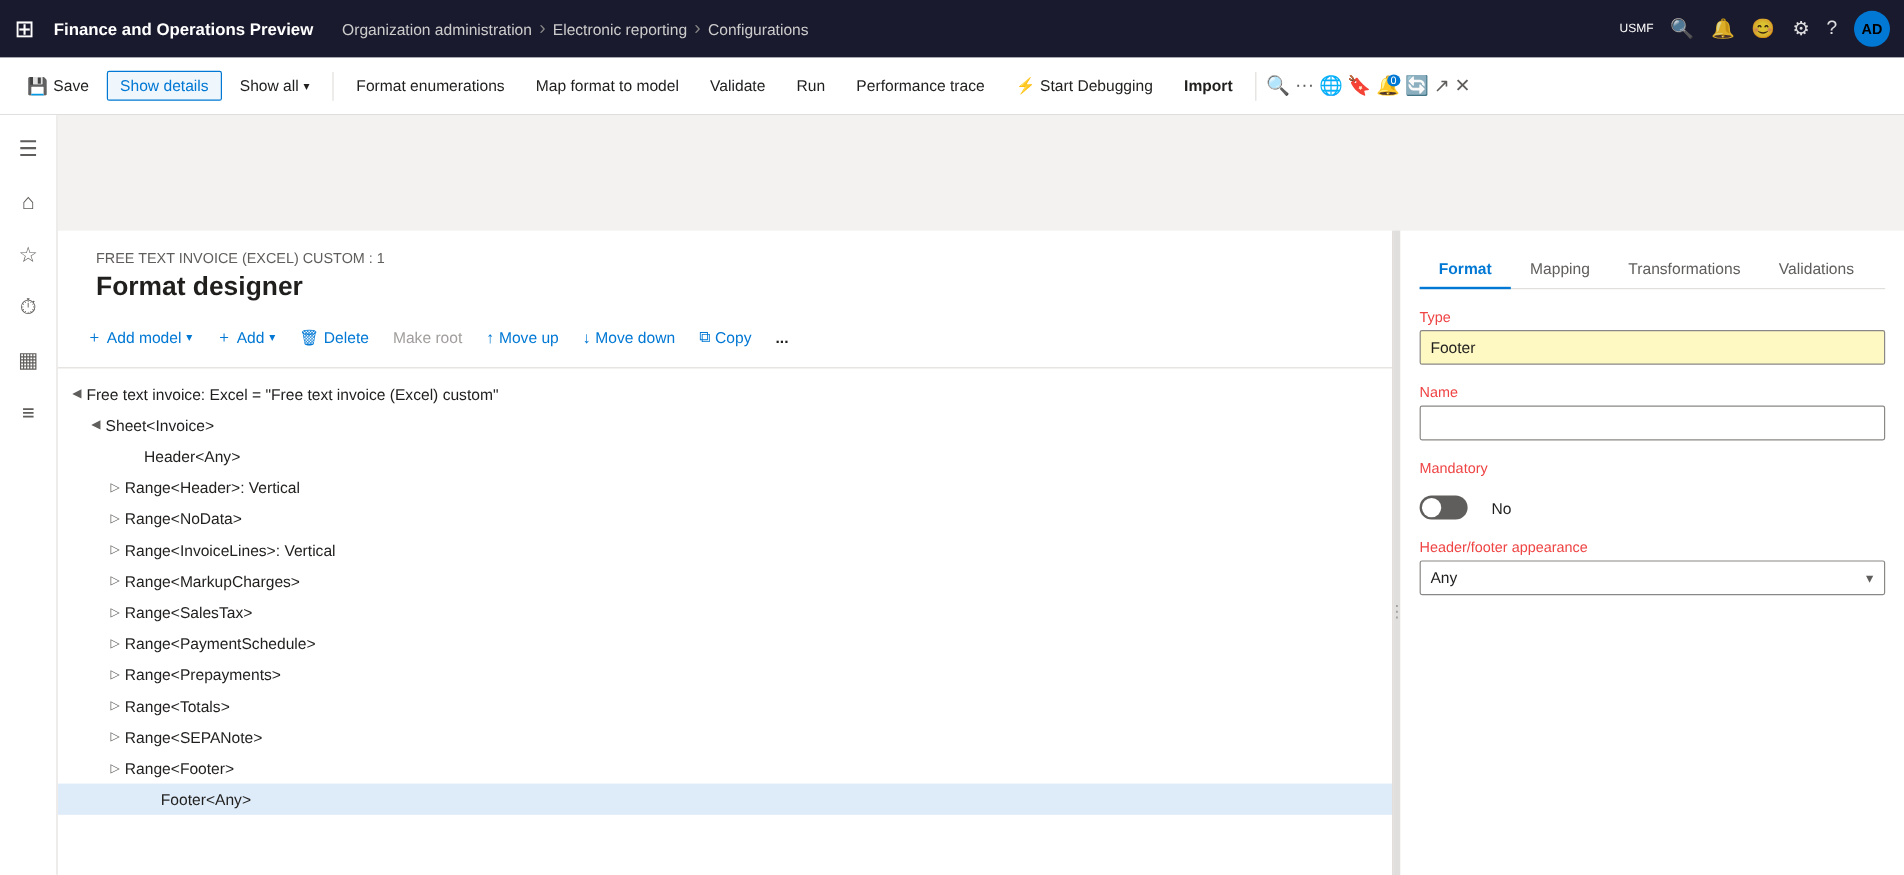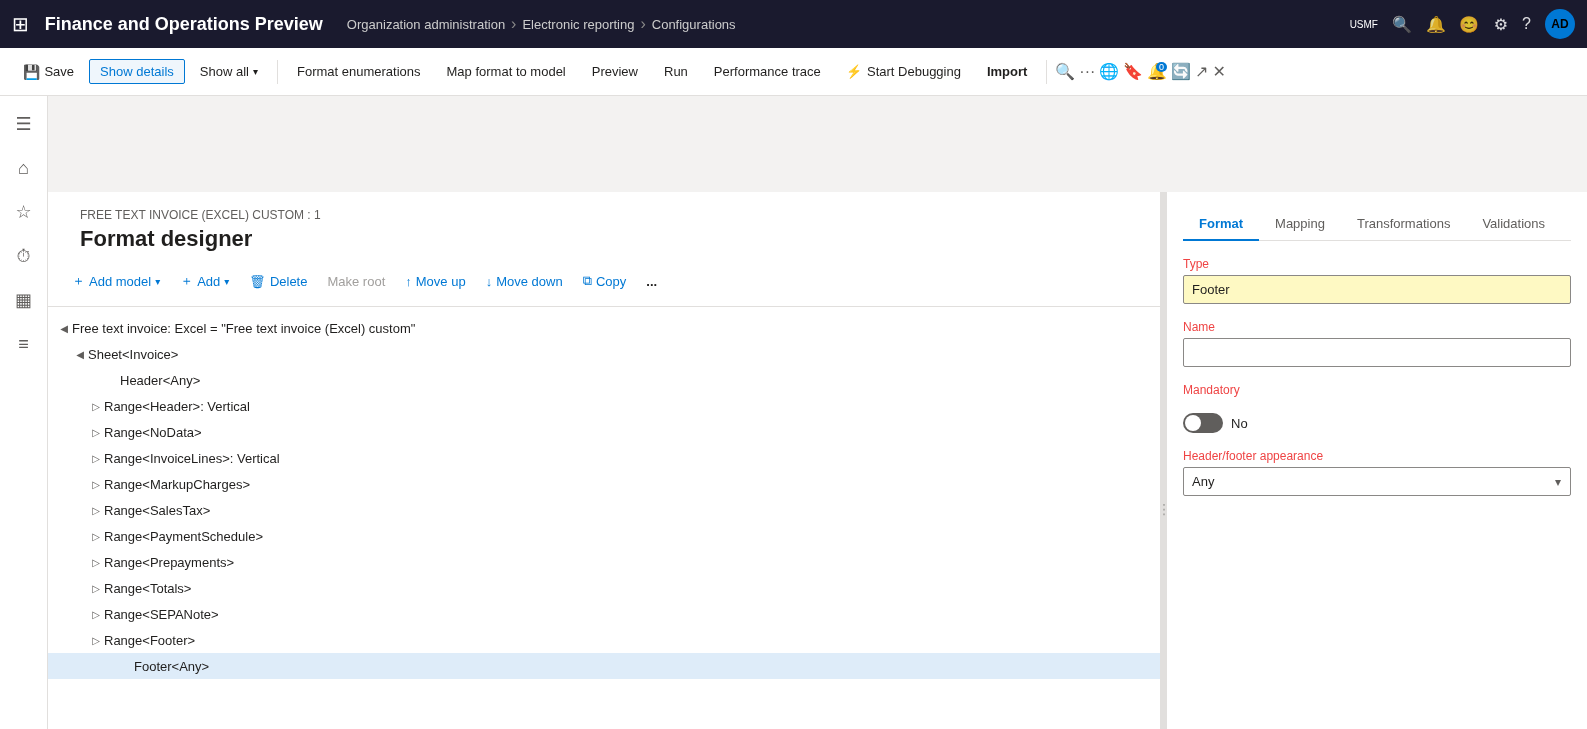--- a/index.html
+++ b/index.html
@@ -5,21 +5,21 @@
     * { box-sizing: border-box; margin: 0; padding: 0; }
     body { font-family: 'Segoe UI', sans-serif; font-size: 13px; background: #f3f2f1; color: #201f1e; overflow: hidden; }
 
     
     .top-bar {
       display: flex; align-items: center;
       background: #1a1a2e; color: #fff;
       height: 48px; padding: 0 12px; gap: 8px;
     }
     .top-bar .app-grid { font-size: 20px; margin-right: 8px; cursor: pointer; }
-    .top-bar .app-title { font-size: 18px; font-weight: 600; margin-right: 16px; white-space: nowrap; }
+    .top-bar .app-title { font-size: 14px; font-weight: 600; margin-right: 16px; white-space: nowrap; }
     .breadcrumb { display: flex; align-items: center; gap: 6px; font-size: 13px; color: #ccc; }
     .breadcrumb .sep { font-size: 16px; color: #888; }
     .top-bar-right { margin-left: auto; display: flex; align-items: center; gap: 14px; color: #fff; }
     .top-bar-right .org { font-size: 10px; }
     .top-bar-right .icon-btn { font-size: 16px; cursor: pointer; opacity: 0.85; }
     .avatar { background: #0078d4; color: #000000; border-radius: 50%; width: 30px; height: 30px; display: flex; align-items: center; justify-content: center; font-size: 12px; font-weight: 600; }
 
     
     .toolbar {
       display: flex; align-items: center;
@@ -108,21 +108,21 @@
     
     .field-group { margin-bottom: 16px; }
     .field-label { font-size: 12px; color: #ef4444; margin-bottom: 4px; }
     .field-input {
       width: 100%; border: 1px solid #8a8886; border-radius: 2px;
       padding: 6px 8px; font-size: 13px; color: #201f1e; background: #fff;
       outline: none;
     }
     .field-input.readonly { background: #fef9c3; }
 
-    .toggle-row { display: flex; align-items: center; gap: 8px; margin-top: 16px; }
+    .toggle-row { display: flex; align-items: center; gap: 20px; margin-top: 16px; }
     .toggle-switch {
       position: relative; width: 40px; height: 20px;
       background: #605e5c; border-radius: 10px; cursor: pointer;
       display: flex; align-items: center; padding: 2px;
     }
     .toggle-knob {
       width: 16px; height: 16px; background: #fff; border-radius: 50%;
       transition: transform 0.2s;
     }
 
@@ -181,21 +181,21 @@
     <span class="chevron">▾</span>
   </button>
   <div class="toolbar-sep"></div>
   <button class="toolbar-btn">
     <span>Format enumerations</span>
   </button>
   <button class="toolbar-btn">
     <span>Map format to model</span>
   </button>
   <button class="toolbar-btn">
-    <span>Preview</span>
+    <span>Validate</span>
   </button>
   <button class="toolbar-btn">
     <span>Run</span>
   </button>
   <button class="toolbar-btn">
     <span>Performance trace</span>
   </button>
   <button class="toolbar-btn">
     <span style="color:#0078d4">⚡</span>
     <span>Start Debugging</span>

